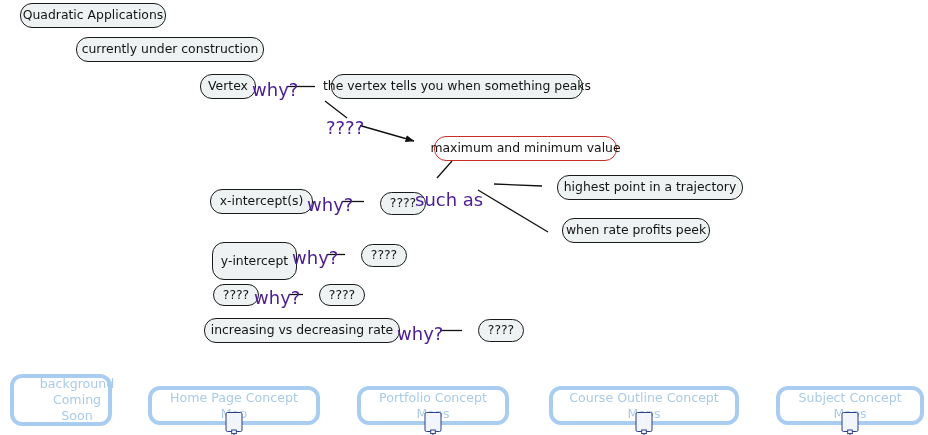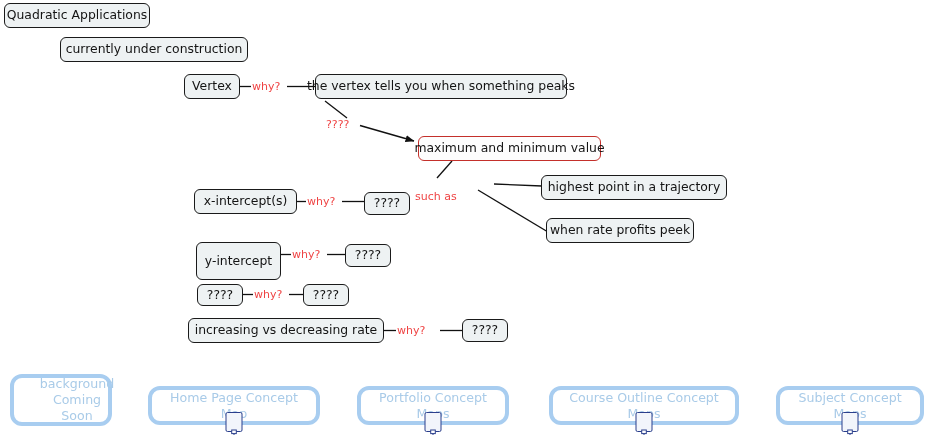--- a/index.html
+++ b/index.html
@@ -23,42 +23,43 @@
     width: 928px;
     height: 435px;
   }
 
   
   .node {
     position: absolute;
     box-sizing: border-box;
     background: #eef2f3;
     border: 1.4px solid #1a1a1a;
-    border-radius: 6px;
+    border-radius: 12px;
     color: #141414;
     font-size: 12.4px;
     line-height: 1;
     display: flex;
     align-items: center;
     justify-content: center;
     white-space: nowrap;
     padding: 0 9px;
     z-index: 4;
+    margin-left: 16px;
   }
   .node.alt {
     background: #fdfdfd;
     border-color: #c4302b;
     color: #141414;
   }
 
   
   .edge-label {
     position: absolute;
-    font-size: 11px;
-    color: #ef4444;
+    font-size: 18px;
+    color: #4c1d95;
     line-height: 1;
     white-space: nowrap;
     background: transparent;
     z-index: 5;
   }
 
   
   .navbar {
     position: absolute;
     left: 0;

